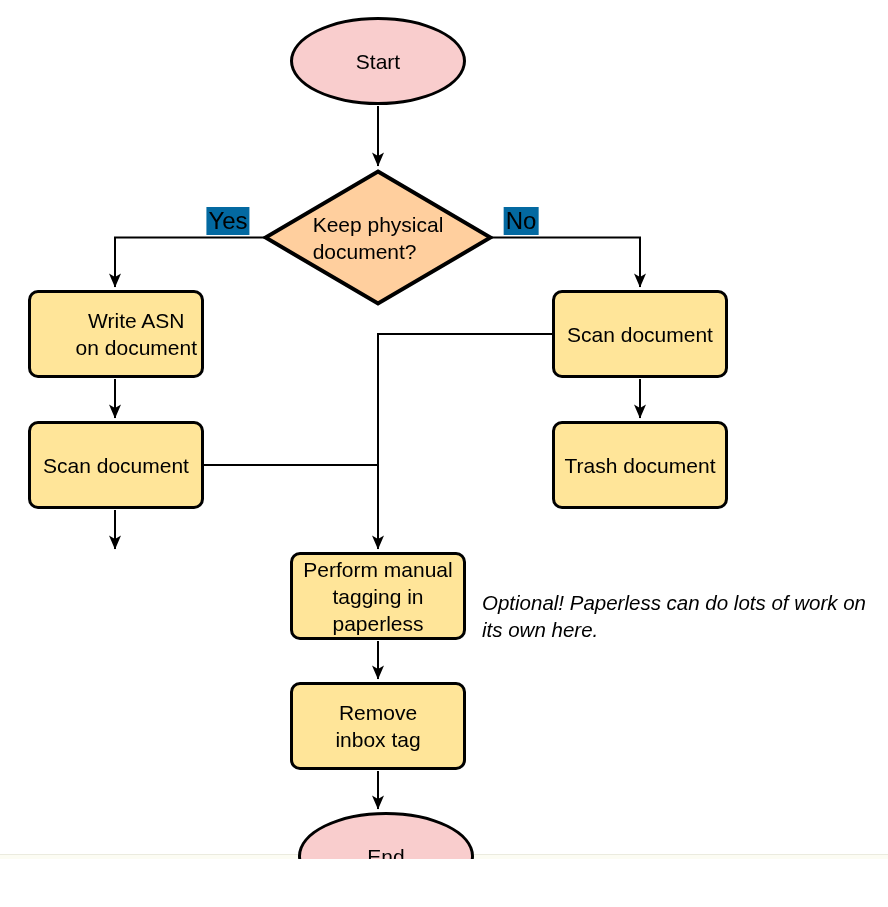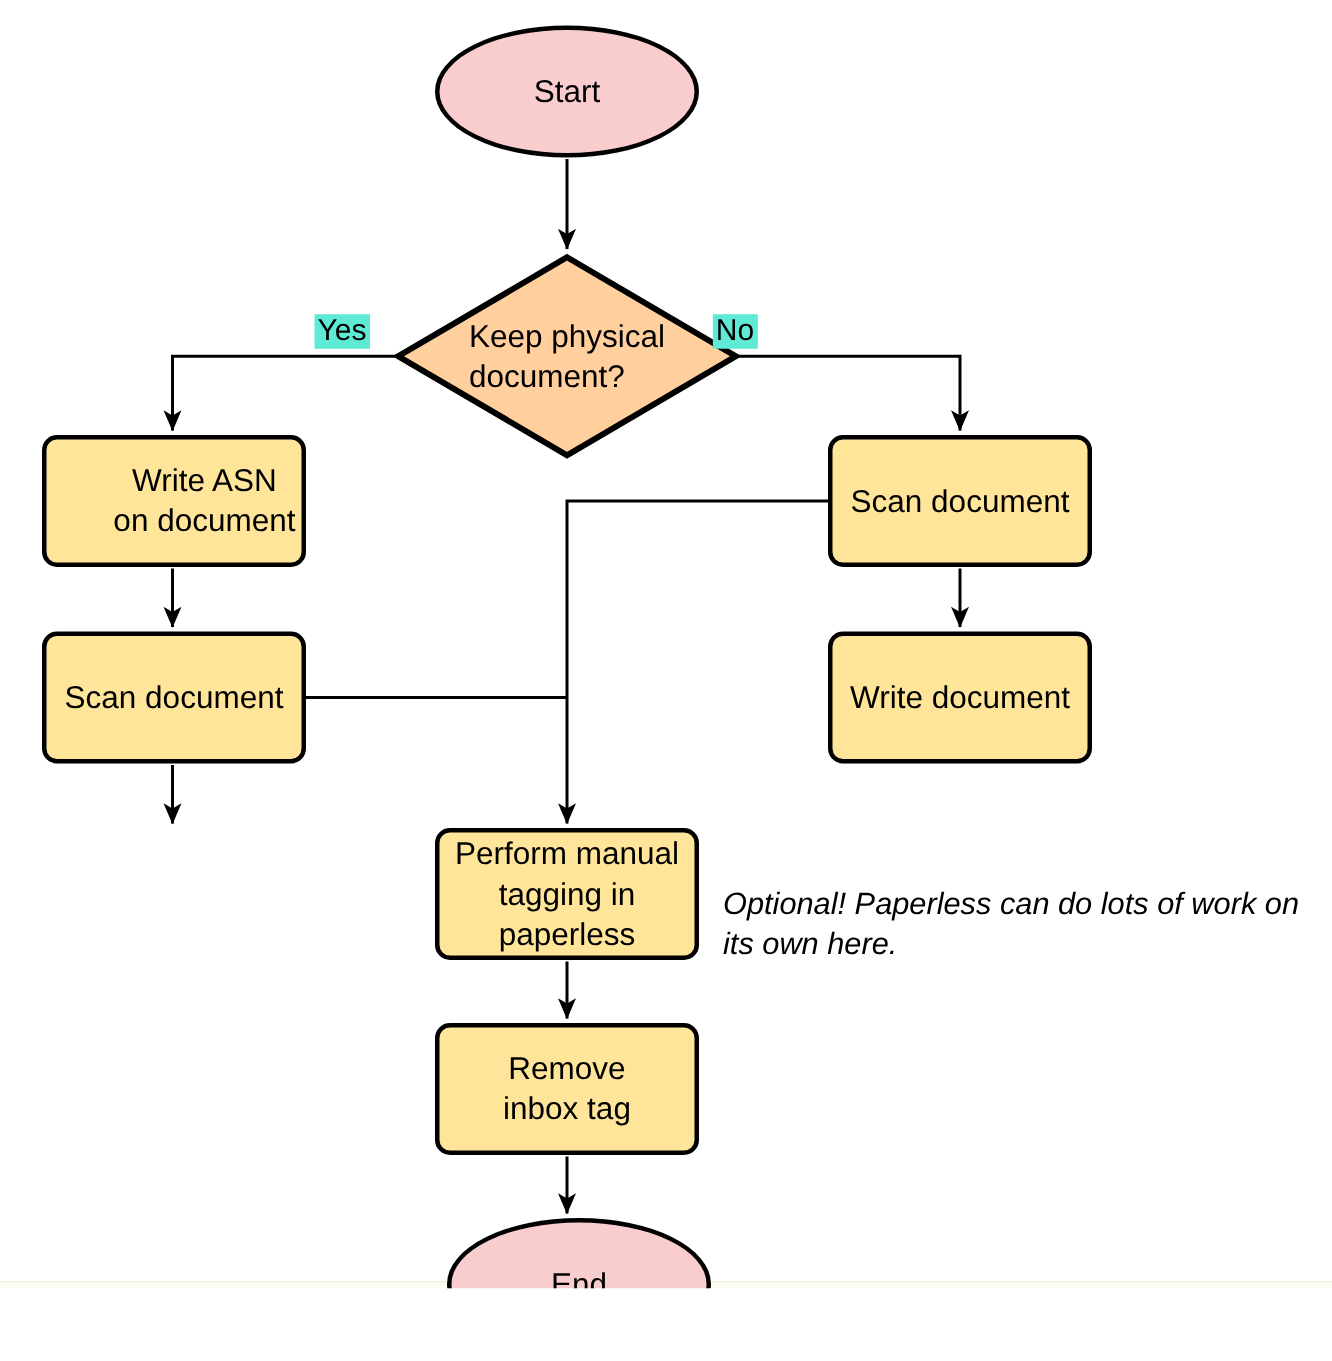--- a/index.html
+++ b/index.html
@@ -49,22 +49,22 @@
   }
   .decision svg { position: absolute; left: 0; top: 0; }
   .decision .diamond-label {
     position: relative;
     text-align: left;
     white-space: pre-line;
   }
   .edge-label {
     position: absolute;
     transform: translate(-50%, -50%);
-    font-size: 20px;
-    background: #5eead4;
+    font-size: 24px;
+    background: #0369a1;
     padding: 0 2px;
     z-index: 3;
   }
   .note {
     position: absolute;
     left: 482px; top: 589px;
     width: 410px;
     font-size: 20.5px;
     line-height: 27px;
     font-style: italic;
@@ -125,38 +125,38 @@
   <div class="node process" style="left:28px; top:421px;">
     <span>Scan document</span>
   </div>
 
 
   <div class="node process" style="left:552px; top:290px;">
     <span>Scan document</span>
   </div>
 
   <div class="node process" style="left:552px; top:421px;">
-    <span>Write document</span>
+    <span>Trash document</span>
   </div>
 
   <div class="node process" style="left:290px; top:552px;">
     <span>Perform manual
 tagging in
 paperless</span>
   </div>
 
   <div class="node process" style="left:290px; top:682px;">
     <span>Remove
 inbox tag</span>
   </div>
 
   <div class="node terminal" style="left:298px; top:812px;">
     <span>End</span>
   </div>
 
   <div class="edge-label" style="left:228px; top:221px;">Yes</div>
-  <div class="edge-label" style="left:490px; top:221px;">No</div>
+  <div class="edge-label" style="left:521px; top:221px;">No</div>
 
   <div class="note">Optional! Paperless can do lots of work on
 its own here.</div>
 
   <div class="bottom-edge"></div>
 </div>
 
 </body></html>

